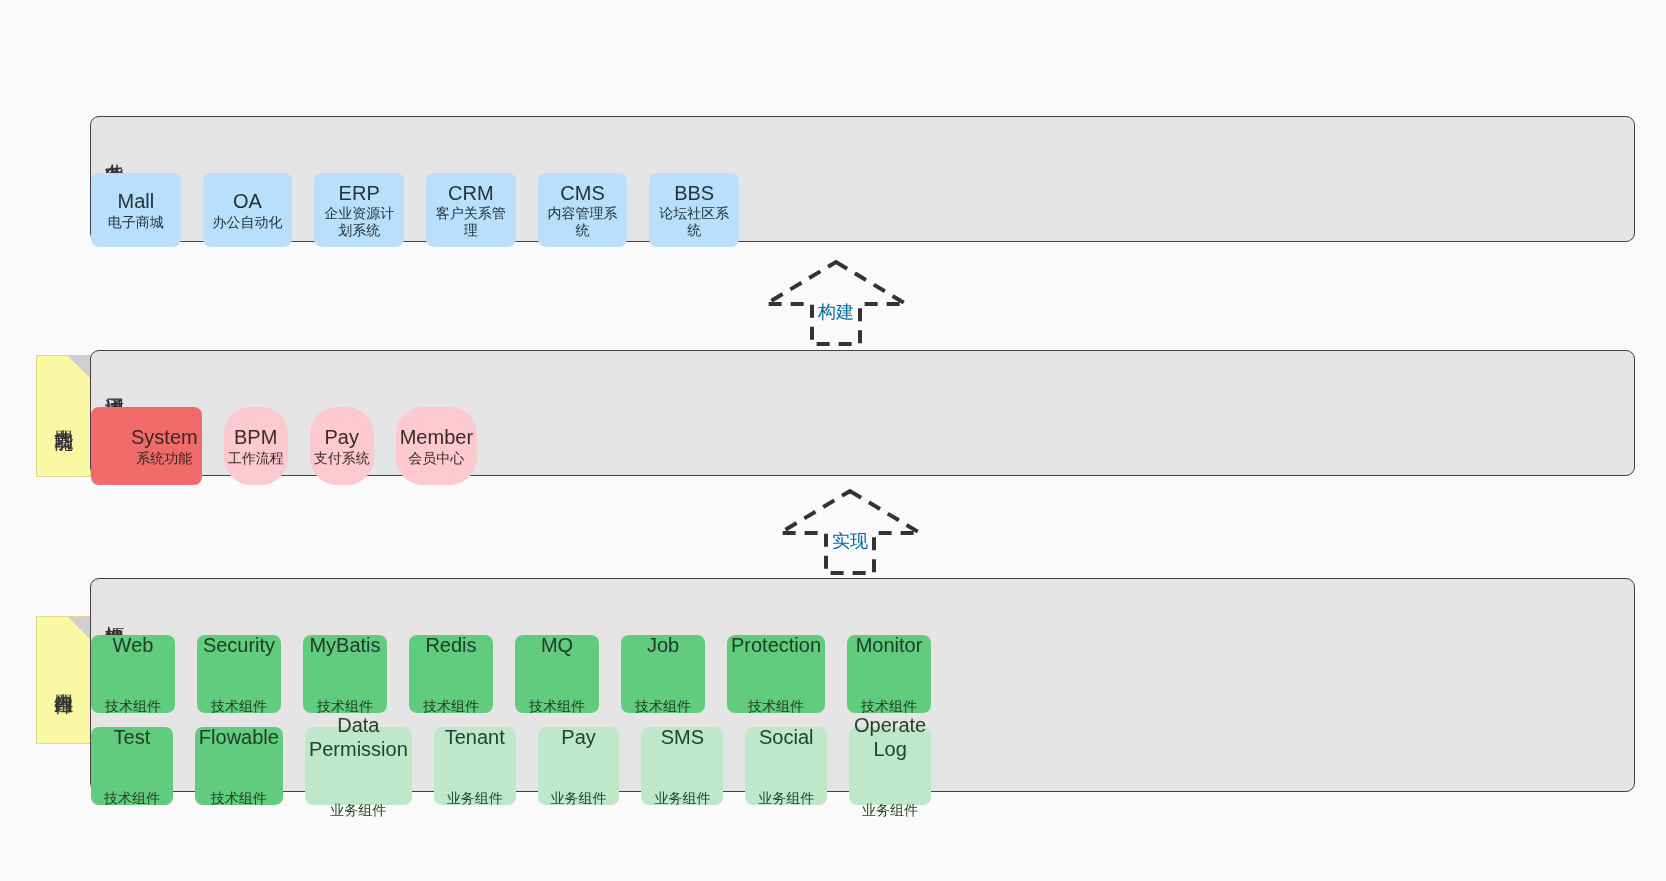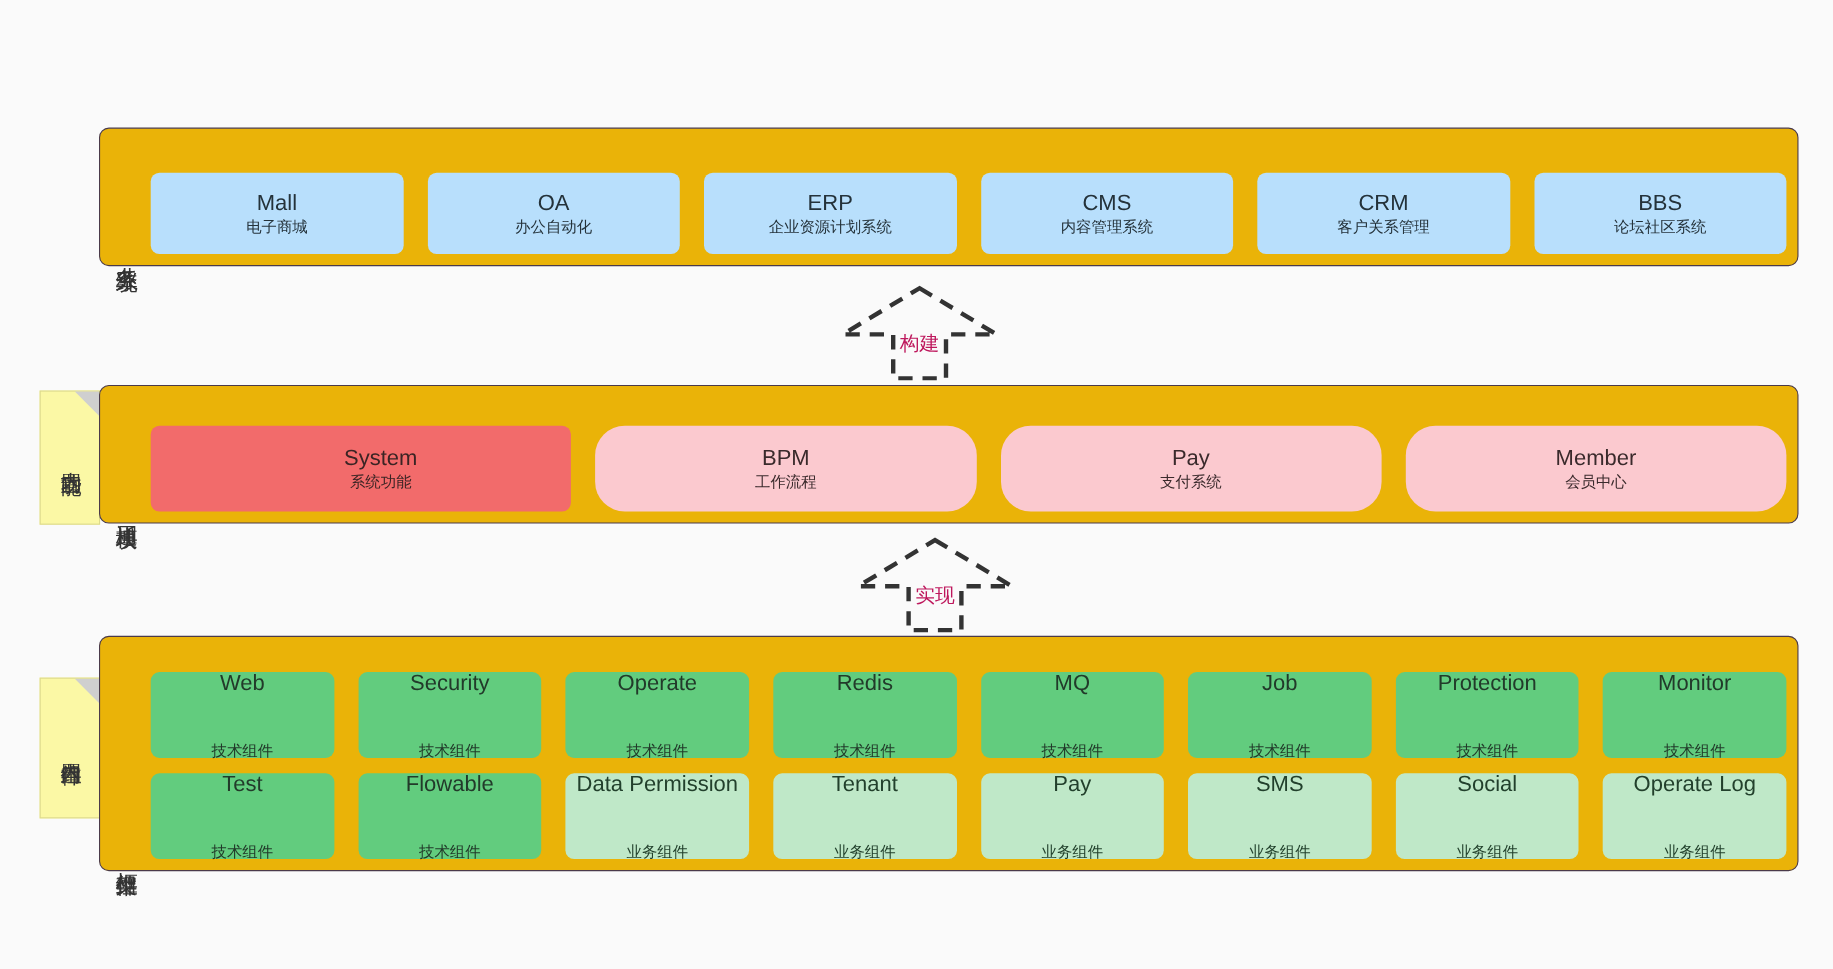--- a/index.html
+++ b/index.html
@@ -11,28 +11,29 @@
     width: 1666px;
     height: 881px;
     position: relative;
     font-family: "Liberation Sans", "DejaVu Sans", sans-serif;
     overflow: hidden;
   }
 
   
   .layer {
     position: absolute;
-    background: #eab308;
+    background: #e5e5e5;
     border: 1.6px solid #4a3a4a;
     border-radius: 9px;
     box-sizing: border-box;
     display: flex;
-    align-items: flex-end;
+    align-items: flex-start;
     padding: 10px 10px 10px 0;
     z-index: 3;
+    flex-direction: column;
   }
   .layer-title {
     width: 46px;
     flex: 0 0 46px;
     display: flex;
     align-items: center;
     justify-content: center;
     font-size: 20px;
     color: #333;
     letter-spacing: 1px;
@@ -117,21 +118,21 @@
     position: absolute;
     z-index: 1;
   }
   .uml-arrow svg { display: block; }
   .uml-arrow .arrow-label {
     position: absolute;
     left: 50%;
     transform: translateX(-50%);
     top: 42px;
     font-size: 18px;
-    color: #be185d;
+    color: #0369a1;
     background: #fafafa;
     padding: 0 3px;
     white-space: nowrap;
   }
   #arrow-build    { left: 756px; top: 258px; width: 160px; height: 88px; }
   #arrow-realize  { left: 770px; top: 487px; width: 160px; height: 88px; }
 </style>
 </head>
 <body>
 
@@ -145,26 +146,26 @@
       </div>
       <div class="cell c-blue">
         <span class="t-en">OA</span>
         <span class="t-cn">办公自动化</span>
       </div>
       <div class="cell c-blue">
         <span class="t-en">ERP</span>
         <span class="t-cn">企业资源计划系统</span>
       </div>
       <div class="cell c-blue">
+        <span class="t-en">CRM</span>
+        <span class="t-cn">客户关系管理</span>
+      </div>
+      <div class="cell c-blue">
         <span class="t-en">CMS</span>
         <span class="t-cn">内容管理系统</span>
-      </div>
-      <div class="cell c-blue">
-        <span class="t-en">CRM</span>
-        <span class="t-cn">客户关系管理</span>
       </div>
       <div class="cell c-blue">
         <span class="t-en">BBS</span>
         <span class="t-cn">论坛社区系统</span>
       </div>
     </div>
   </div>
 </div>
 
 <div class="uml-arrow" id="arrow-build">
@@ -222,21 +223,21 @@
     <div class="row">
       <div class="cell c-green">
         <span class="t-en">Web</span>
         <span class="t-cn">技术组件</span>
       </div>
       <div class="cell c-green">
         <span class="t-en">Security</span>
         <span class="t-cn">技术组件</span>
       </div>
       <div class="cell c-green">
-        <span class="t-en">Operate</span>
+        <span class="t-en">MyBatis</span>
         <span class="t-cn">技术组件</span>
       </div>
       <div class="cell c-green">
         <span class="t-en">Redis</span>
         <span class="t-cn">技术组件</span>
       </div>
       <div class="cell c-green">
         <span class="t-en">MQ</span>
         <span class="t-cn">技术组件</span>
       </div>

